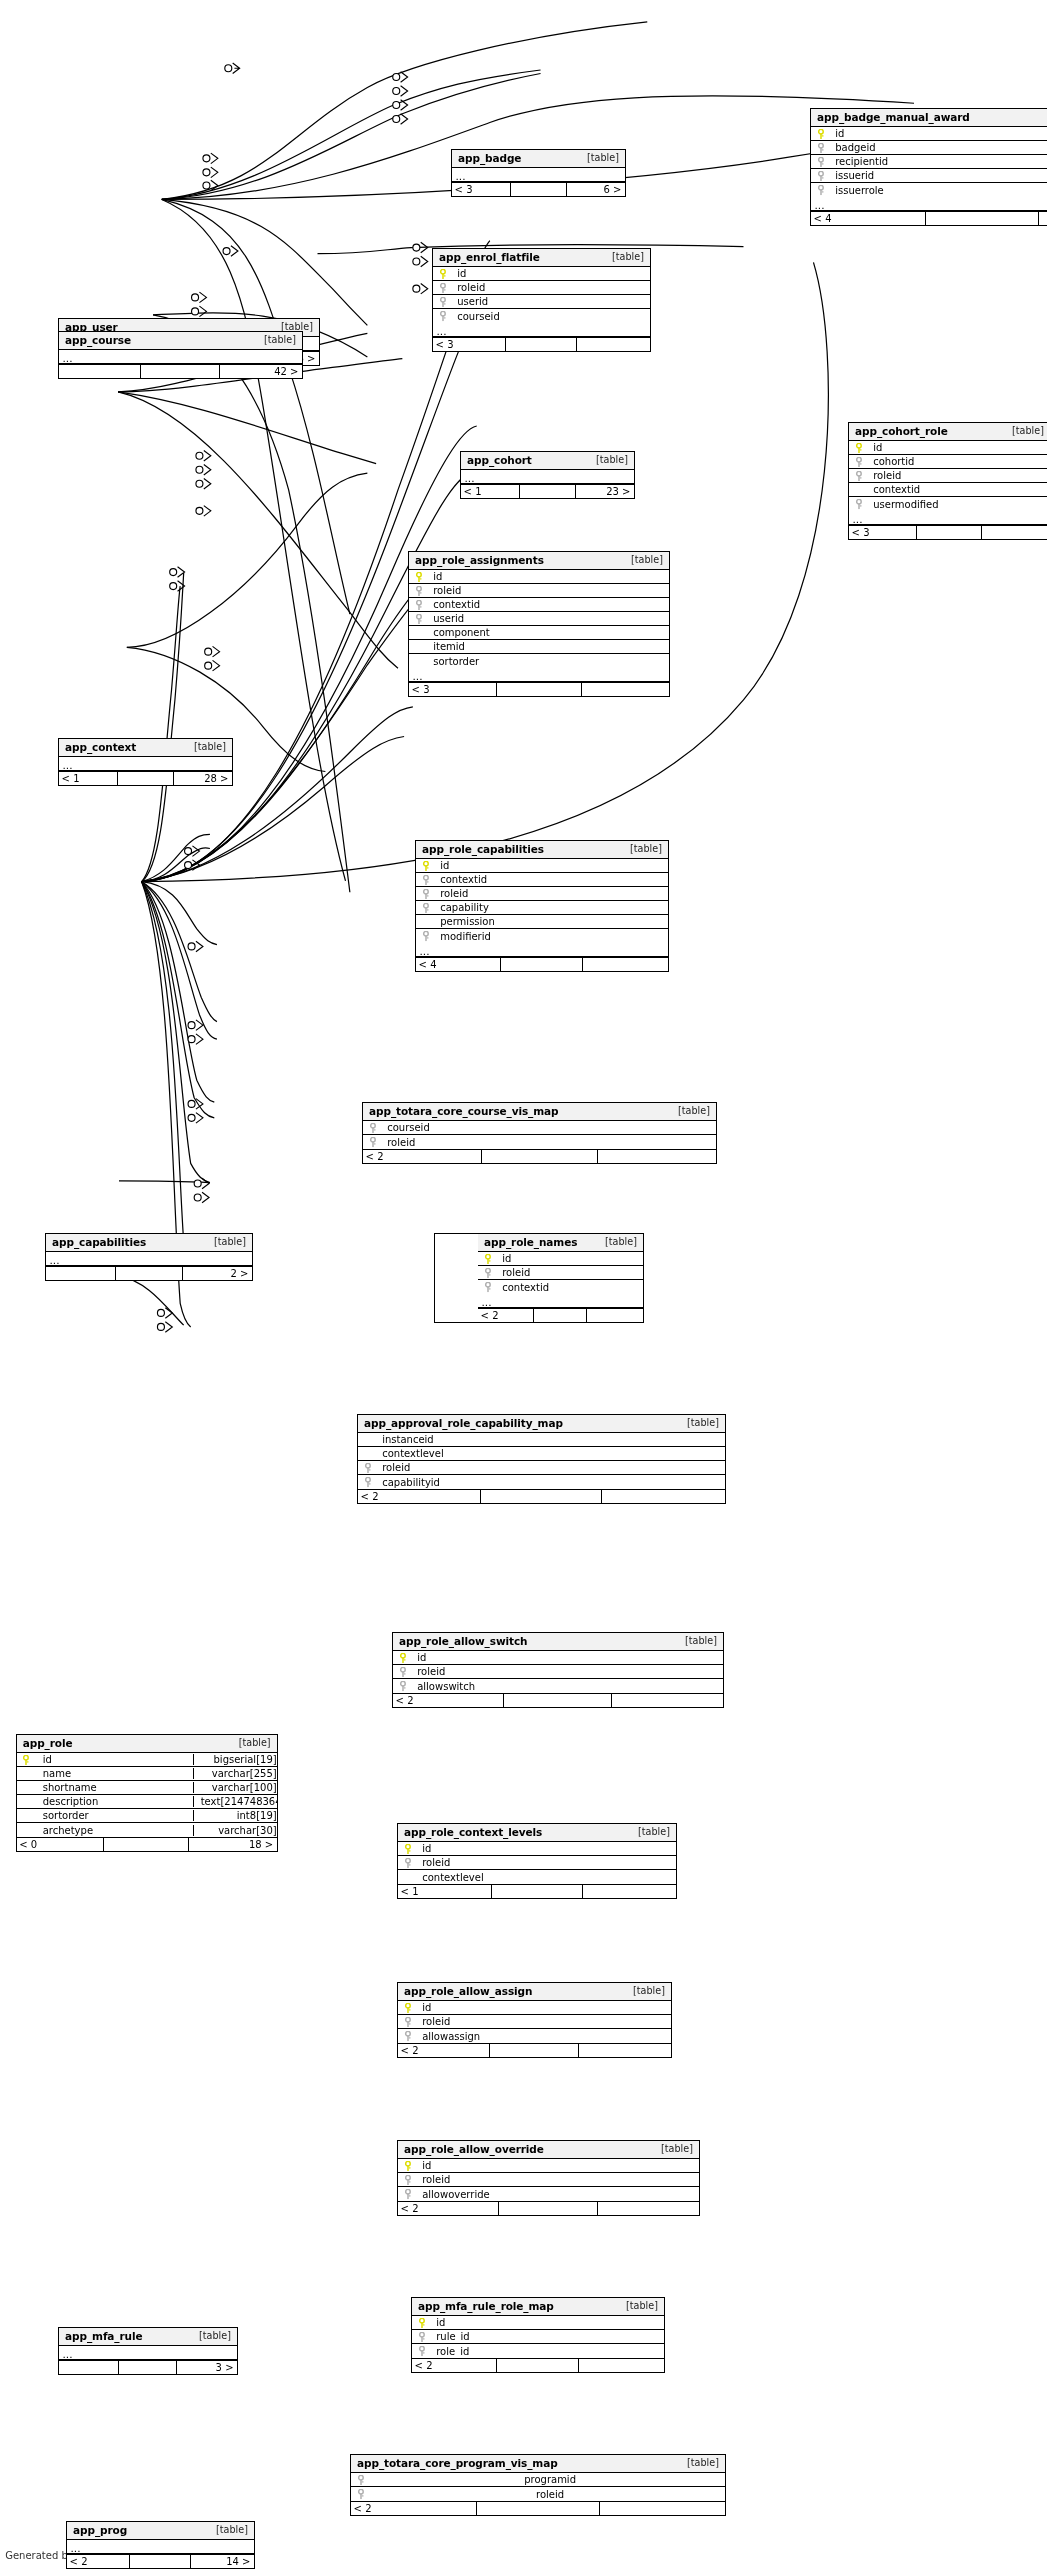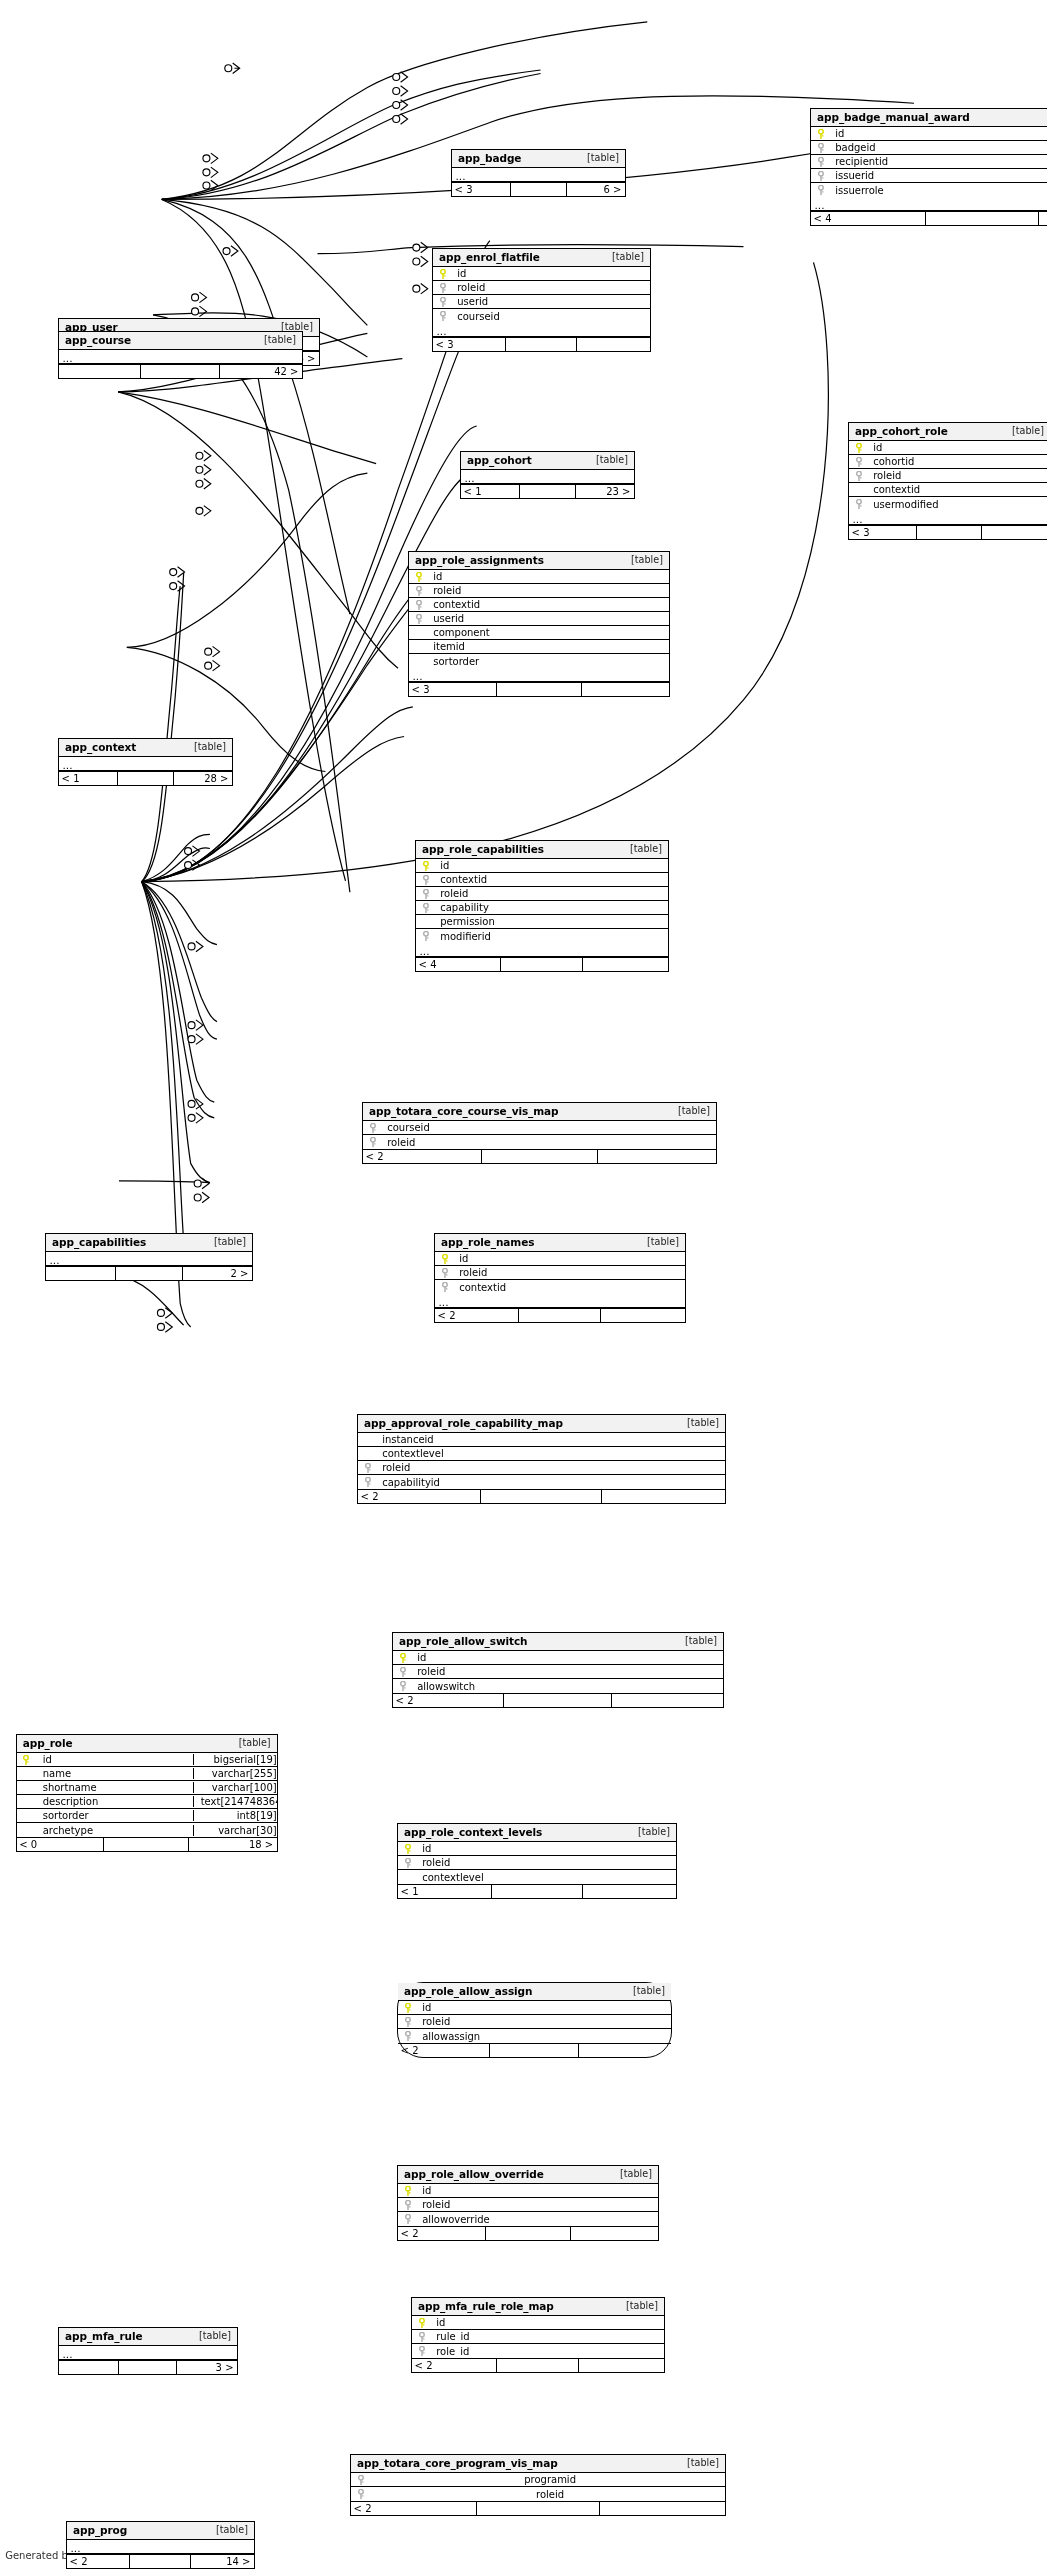--- a/index.html
+++ b/index.html
@@ -682,21 +682,21 @@
           <span class="ttag">[table]</span>
         </div>
         <div class="rows"></div>
         <div class="ellipsis">...</div>
         <div class="foot">
           <div class="f1">&lt; 1</div>
           <div class="f2"></div>
           <div class="f3">28 &gt;</div>
         </div>
       </div>
-      <div class="tbl" style="left: 434px; top: 1233px; width: 252px;">
+      <div class="tbl" style="left: 434px; top: 1233px; width: 210px; padding-left: 43px;">
         <div class="thead">
           <span class="tname">app_role_names</span>
           <span class="ttag">[table]</span>
         </div>
         <div class="rows">
           <div class="row">
             <span class="keycell">
               <span class="keyicon"><svg viewBox="0 0 9 12" width="7.9" height="10.5">
                   <circle cx="4.5" cy="3" r="2.6" fill="none" stroke="#dddd00" stroke-width="1.7"></circle>
                   <rect x="3.7" y="5" width="1.7" height="6.5" fill="#dddd00"></rect>
@@ -912,21 +912,21 @@
             </span>
             <span class="colname">contextlevel</span>
           </div>
         </div>
         <div class="foot">
           <div class="f1">&lt; 1</div>
           <div class="f2"></div>
           <div class="f3"></div>
         </div>
       </div>
-      <div class="tbl" style="left: 397px; top: 1982px; width: 275px; border-radius: 26px;">
+      <div class="tbl" style="left: 397px; top: 1982px; width: 275px;">
         <div class="thead">
           <span class="tname">app_role_allow_assign</span>
           <span class="ttag">[table]</span>
         </div>
         <div class="rows">
           <div class="row">
             <span class="keycell">
               <span class="keyicon"><svg viewBox="0 0 9 12" width="7.9" height="10.5">
                   <circle cx="4.5" cy="3" r="2.6" fill="none" stroke="#dddd00" stroke-width="1.7"></circle>
                   <rect x="3.7" y="5" width="1.7" height="6.5" fill="#dddd00"></rect>
@@ -955,21 +955,21 @@
             </span>
             <span class="colname">allowassign</span>
           </div>
         </div>
         <div class="foot">
           <div class="f1">&lt; 2</div>
           <div class="f2"></div>
           <div class="f3"></div>
         </div>
       </div>
-      <div class="tbl" style="left: 397px; top: 2140px; width: 262px; margin-top: 25px;">
+      <div class="tbl" style="left: 397px; top: 2140px; width: 303px;">
         <div class="thead">
           <span class="tname">app_role_allow_override</span>
           <span class="ttag">[table]</span>
         </div>
         <div class="rows">
           <div class="row">
             <span class="keycell">
               <span class="keyicon"><svg viewBox="0 0 9 12" width="7.9" height="10.5">
                   <circle cx="4.5" cy="3" r="2.6" fill="none" stroke="#dddd00" stroke-width="1.7"></circle>
                   <rect x="3.7" y="5" width="1.7" height="6.5" fill="#dddd00"></rect>

